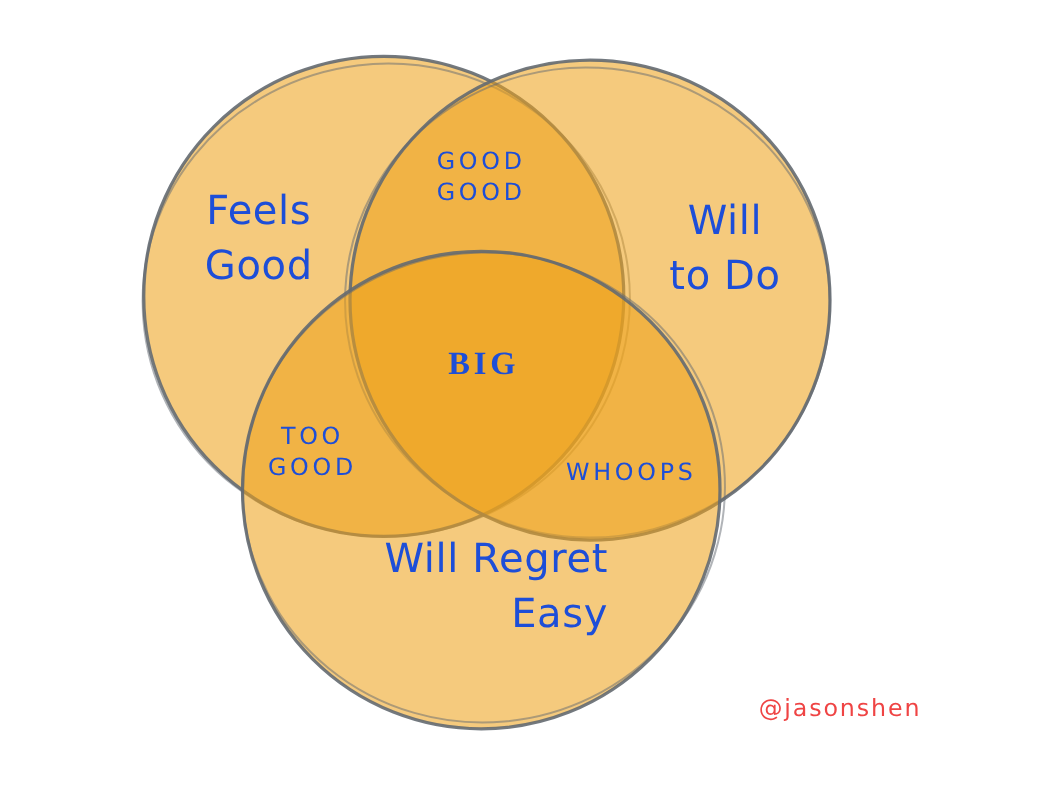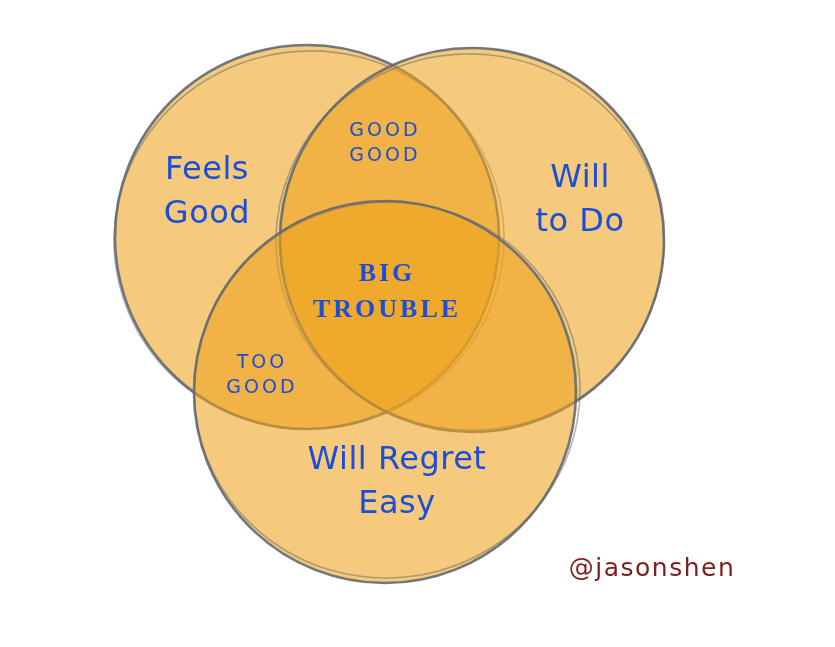--- a/index.html
+++ b/index.html
@@ -51,23 +51,24 @@
     font-weight: 500;
   }
   .center-label {
     font-size: 26px;
     line-height: 1.38;
     letter-spacing: 3px;
     font-weight: bold;
     font-family: Liberation Serif, serif;
   }
   .signature {
-    font-size: 25px;
+    font-size: 19px;
     letter-spacing: 1.5px;
-    color: #7f1d1d;
+    color: #ef4444;
+    margin-left: 20px;
   }
 </style>
 </head>
 <body>
 
 <div class="stage">
 
   <svg class="venn" width="835" height="647" viewBox="0 0 835 647">
 
     <g>
@@ -89,36 +90,38 @@
   <div class="label set-label" style="left:207px; top:190px;">
     <span class="line">Feels</span>
     <span class="line">Good</span>
   </div>
 
   <div class="label set-label" style="left:580px; top:198px;">
     <span class="line">Will</span>
     <span class="line">to Do</span>
   </div>
 
-  <div class="label set-label" style="left:397px; top:480px;">
+  <div class="label set-label" style="left:397px; top:469px;text-align:right;">
     <span class="line">Will Regret</span>
     <span class="line">Easy</span>
   </div>
 
   <div class="label overlap-label" style="left:385px; top:142px;">
     <span class="line">GOOD</span>
     <span class="line">GOOD</span>
   </div>
 
-  <div class="label overlap-label" style="left:262px; top:362px;margin-top:12px;">
+  <div class="label overlap-label" style="left:250px; top:362px;">
     <span class="line">TOO</span>
     <span class="line">GOOD</span>
   </div>
 
+  <div class="label overlap-label" style="left:505px; top:378px;">
+    <span class="line">WHOOPS</span>
+  </div>
 
   <div class="label center-label" style="left:387px; top:291px;">
     <span class="line">BIG</span>
-    <span class="line">TROUBLE</span>
   </div>
 
   <div class="label signature" style="left:652px; top:567px;">@jasonshen</div>
 
 </div>
 
 </body></html>

